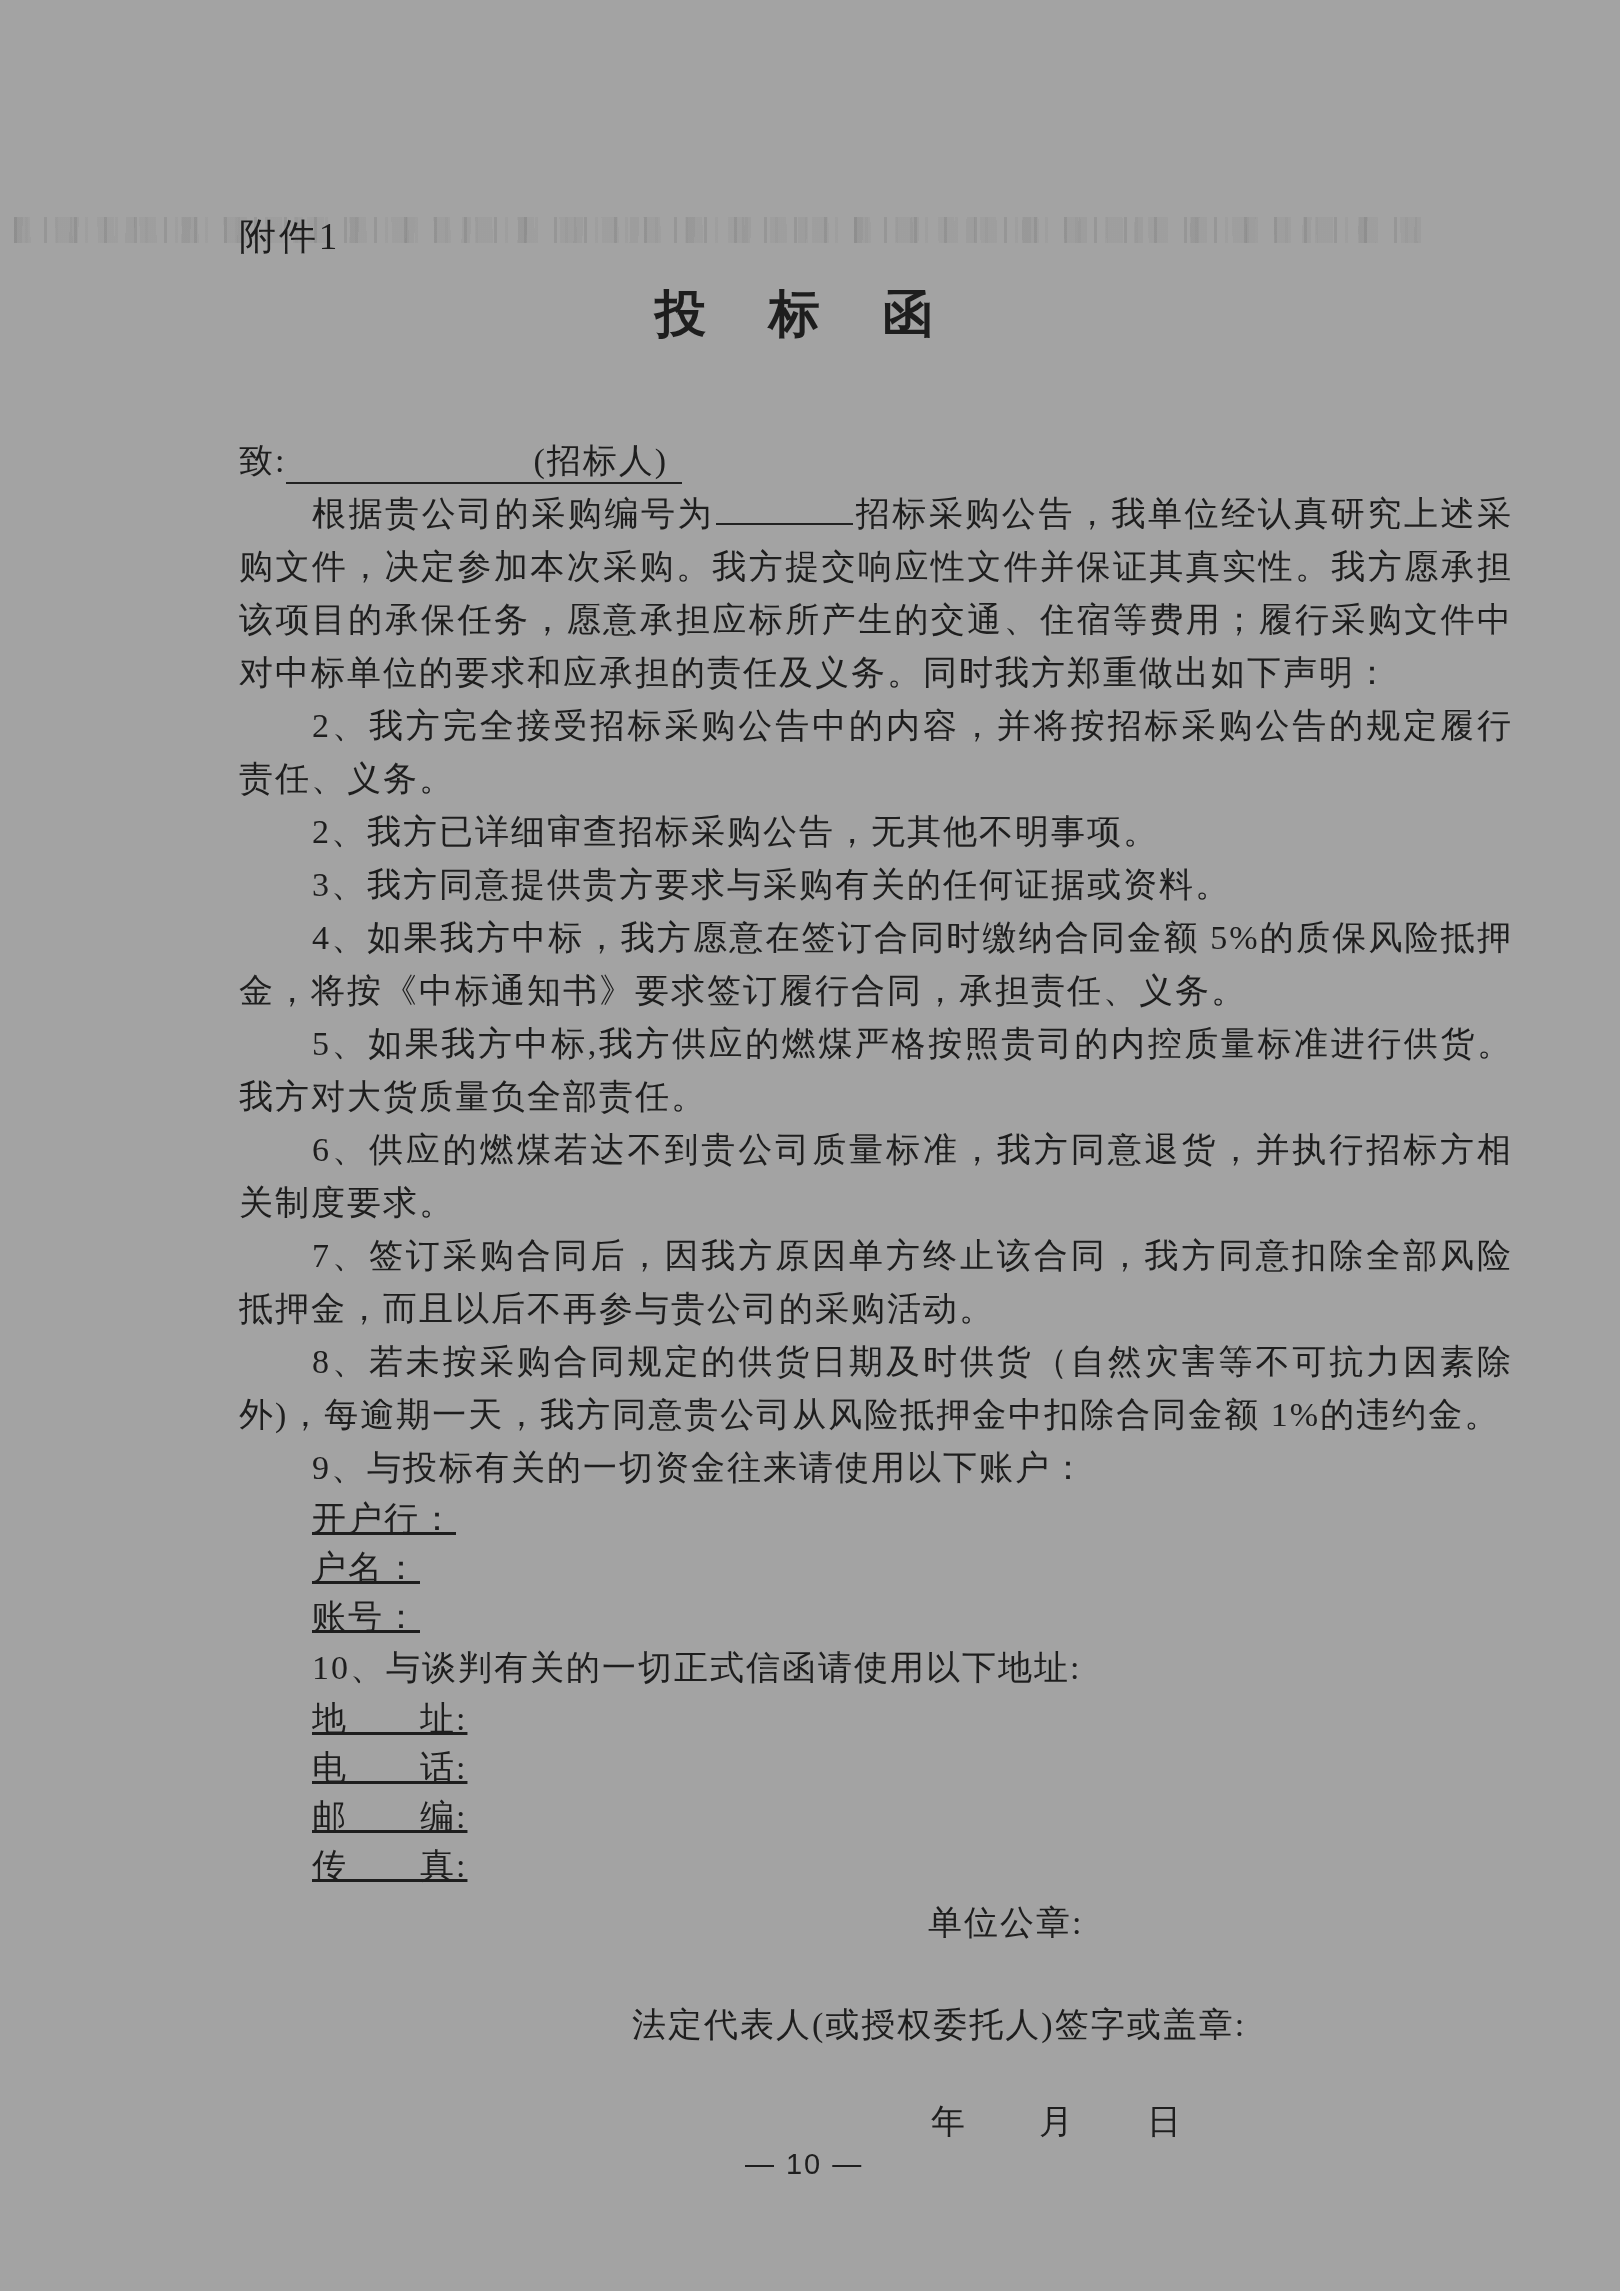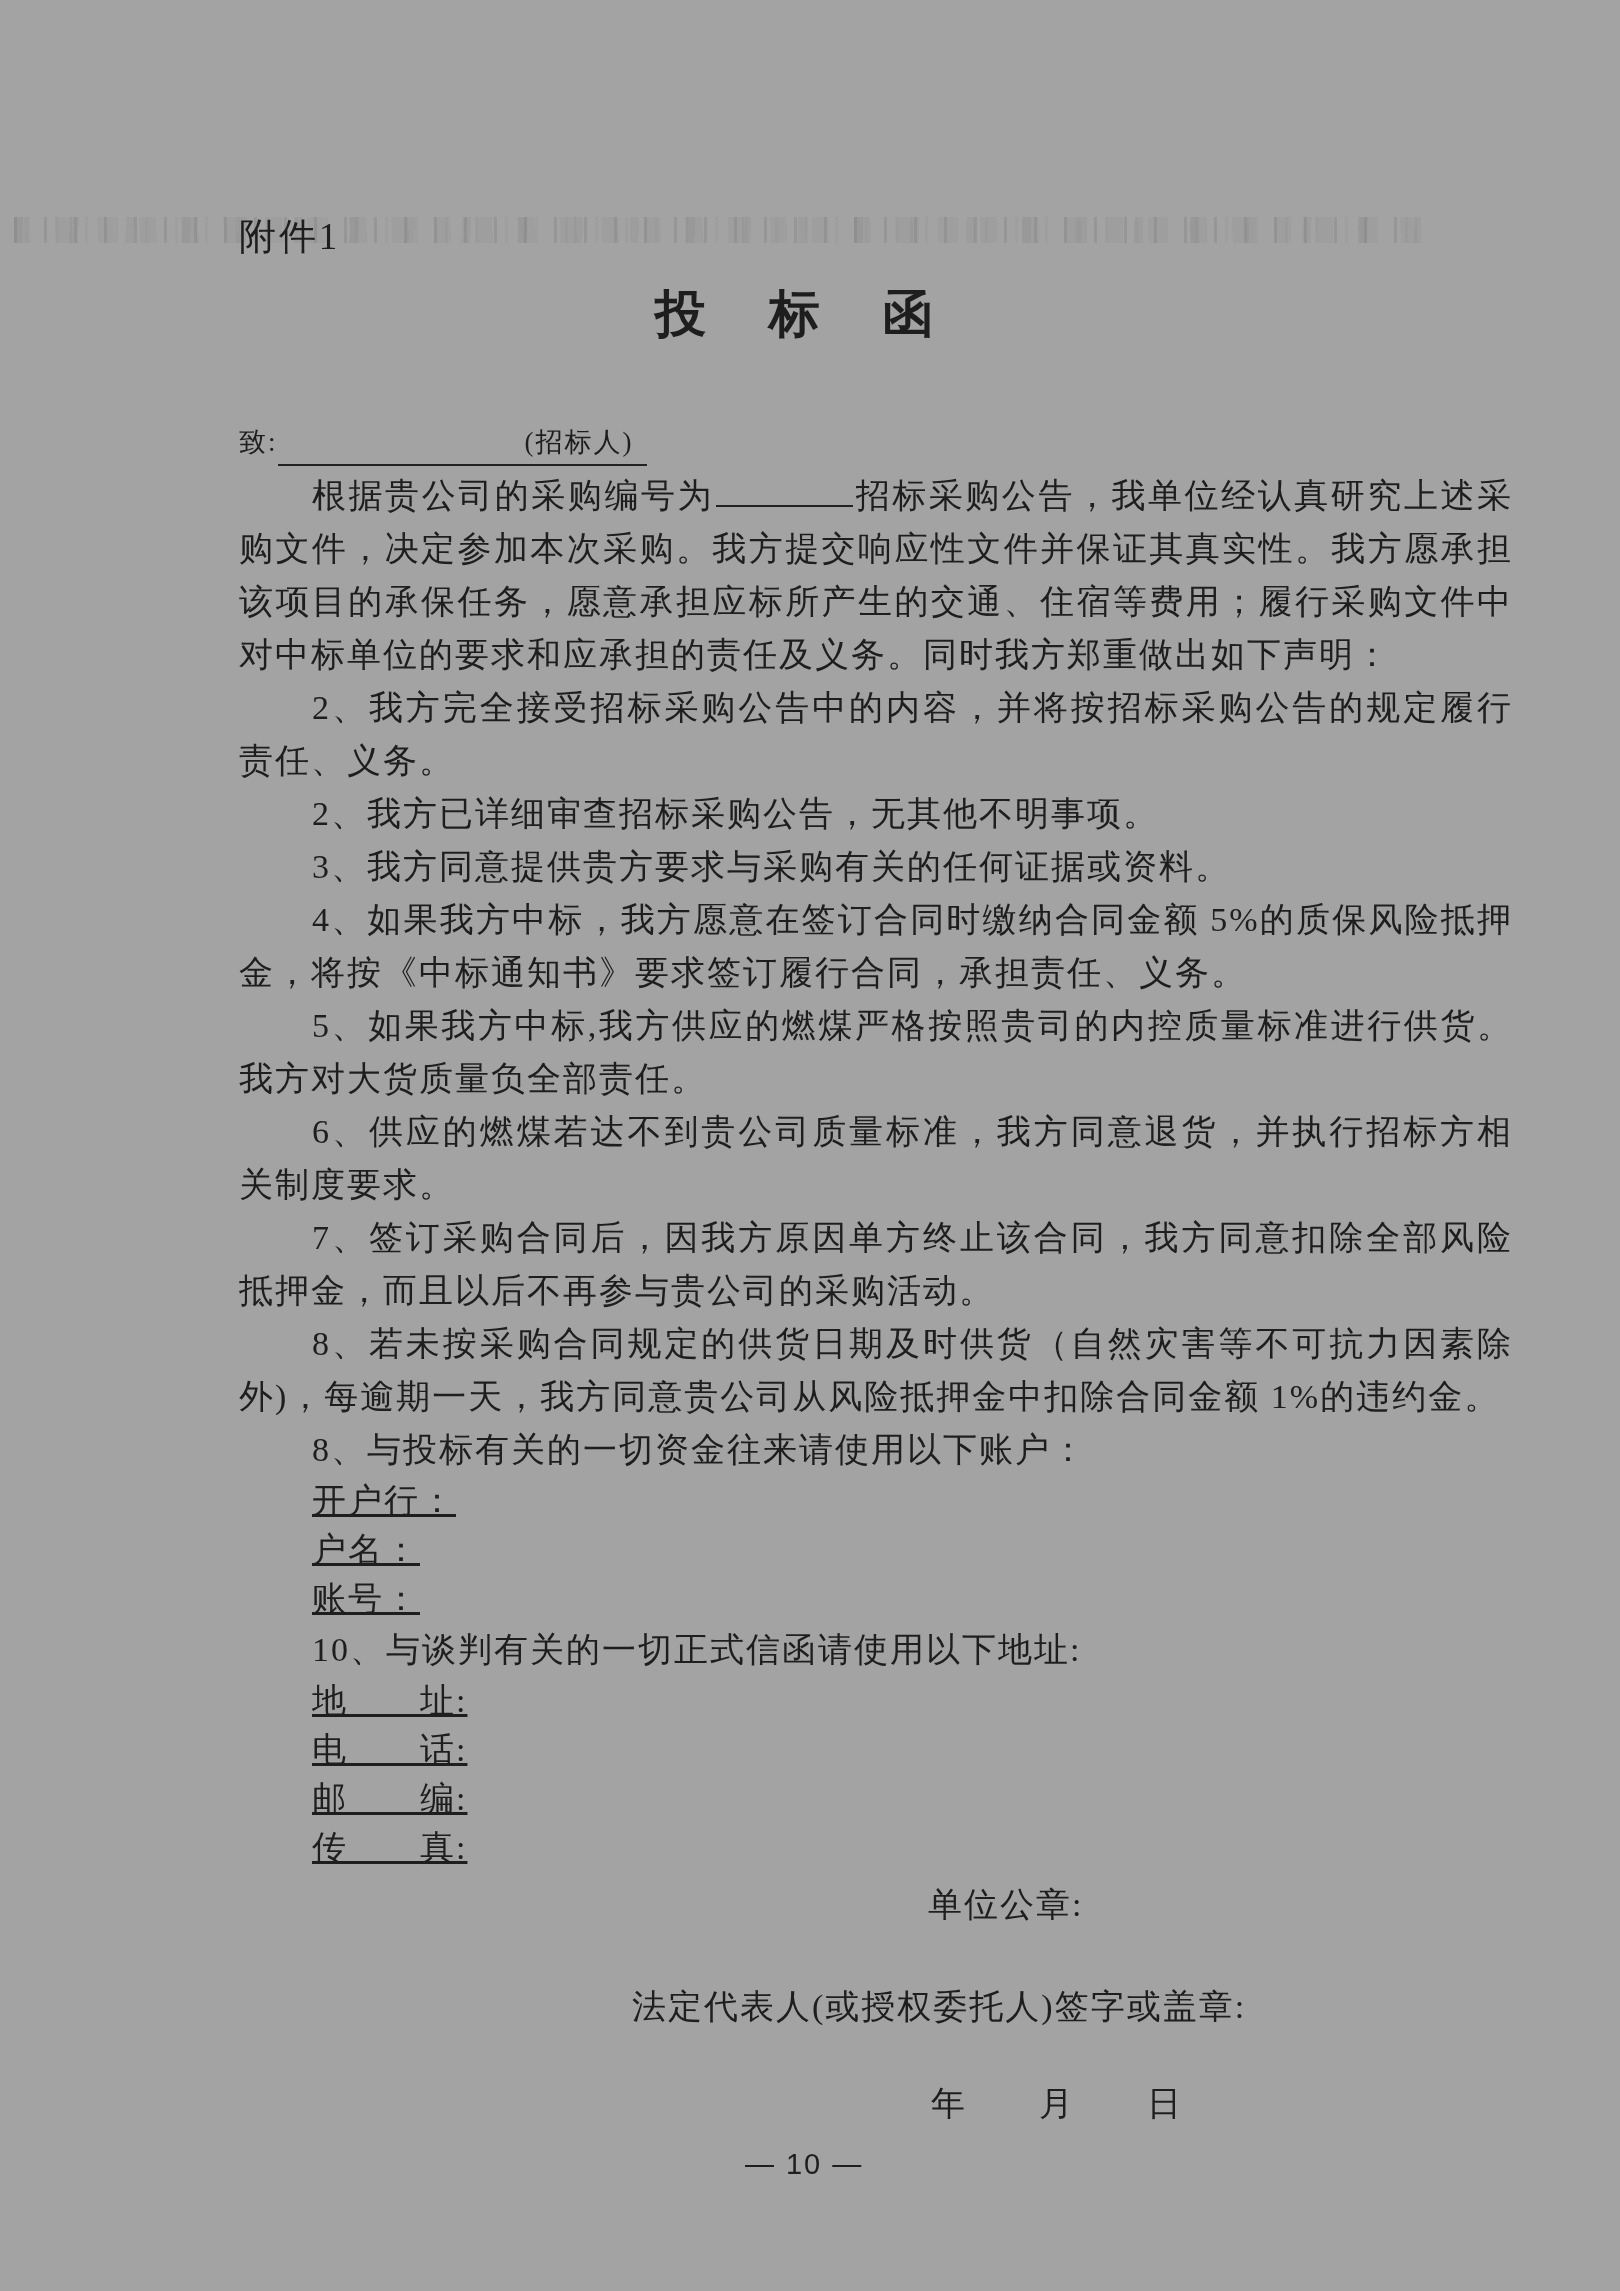--- a/index.html
+++ b/index.html
@@ -30,22 +30,22 @@
     font-size:37px;line-height:49px;letter-spacing:2.9px;
     font-weight:500;
   }
   .doc-title{
     margin-top:21px;
     padding-left:416px;
     font-size:51px;line-height:65px;letter-spacing:5.9px;
     font-weight:600;
   }
   .salutation{
-    margin-top:69px;
-    font-size:27px;line-height:53px;letter-spacing:2px;
+    margin-top:87px;
+    font-size:34px;line-height:53px;letter-spacing:2px;
     white-space:nowrap;
   }
   .salutation .u-wrap{
     display:inline-block;
     border-bottom:2.9px solid #222;
     padding-right:13.7px;
     line-height:43px;
   }
   .blank-long{display:inline-block;width:247px;height:9.8px;}
   .line{
@@ -103,21 +103,21 @@
     <p class="line"><span>根据贵公司的采购编号为</span><span class="inline-blank"></span><span>招标采购公告，我单位经认真研究上述采购文件，决定参加本次采购。我方提交响应性文件并保证其真实性。我方愿承担该项目的承保任务，愿意承担应标所产生的交通、住宿等费用；履行采购文件中对中标单位的要求和应承担的责任及义务。同时我方郑重做出如下声明：</span></p>
 
     <p class="line">2、我方完全接受招标采购公告中的内容，并将按招标采购公告的规定履行责任、义务。</p>
     <p class="line">2、我方已详细审查招标采购公告，无其他不明事项。</p>
     <p class="line">3、我方同意提供贵方要求与采购有关的任何证据或资料。</p>
     <p class="line">4、如果我方中标，我方愿意在签订合同时缴纳合同金额 5%的质保风险抵押金，将按《中标通知书》要求签订履行合同，承担责任、义务。</p>
     <p class="line">5、如果我方中标,我方供应的燃煤严格按照贵司的内控质量标准进行供货。我方对大货质量负全部责任。</p>
     <p class="line">6、供应的燃煤若达不到贵公司质量标准，我方同意退货，并执行招标方相关制度要求。</p>
     <p class="line">7、签订采购合同后，因我方原因单方终止该合同，我方同意扣除全部风险抵押金，而且以后不再参与贵公司的采购活动。</p>
     <p class="line">8、若未按采购合同规定的供货日期及时供货（自然灾害等不可抗力因素除外)，每逾期一天，我方同意贵公司从风险抵押金中扣除合同金额 1%的违约金。</p>
-    <p class="line">8、与投标有关的一切资金往来请使用以下账户：</p>
+    <p class="line">9、与投标有关的一切资金往来请使用以下账户：</p>
 
     <p class="field-line">开户行：</p>
     <p class="field-line">户名：</p>
     <p class="field-line">账号：</p>
 
     <p class="line">10、与谈判有关的一切正式信函请使用以下地址:</p>
 
     <p class="field-line">地　　址:</p>
     <p class="field-line">电　　话:</p>
     <p class="field-line">邮　　编:</p>

